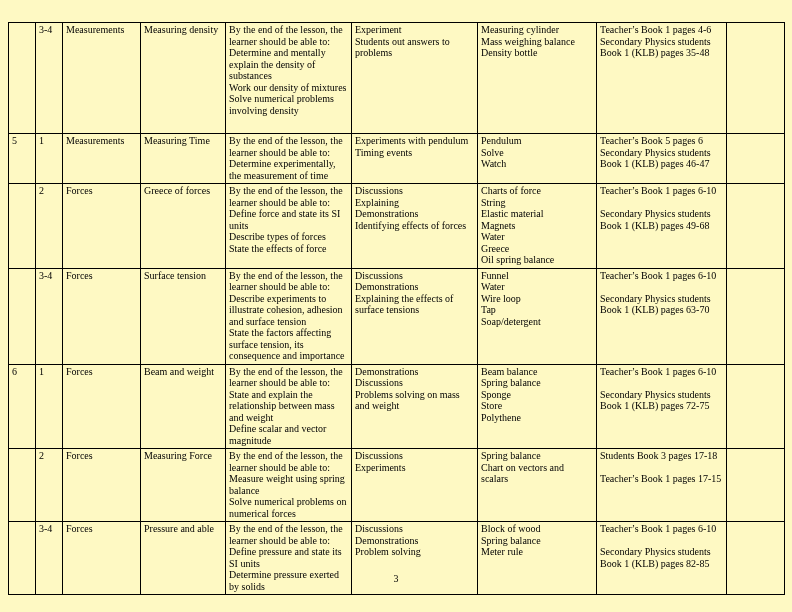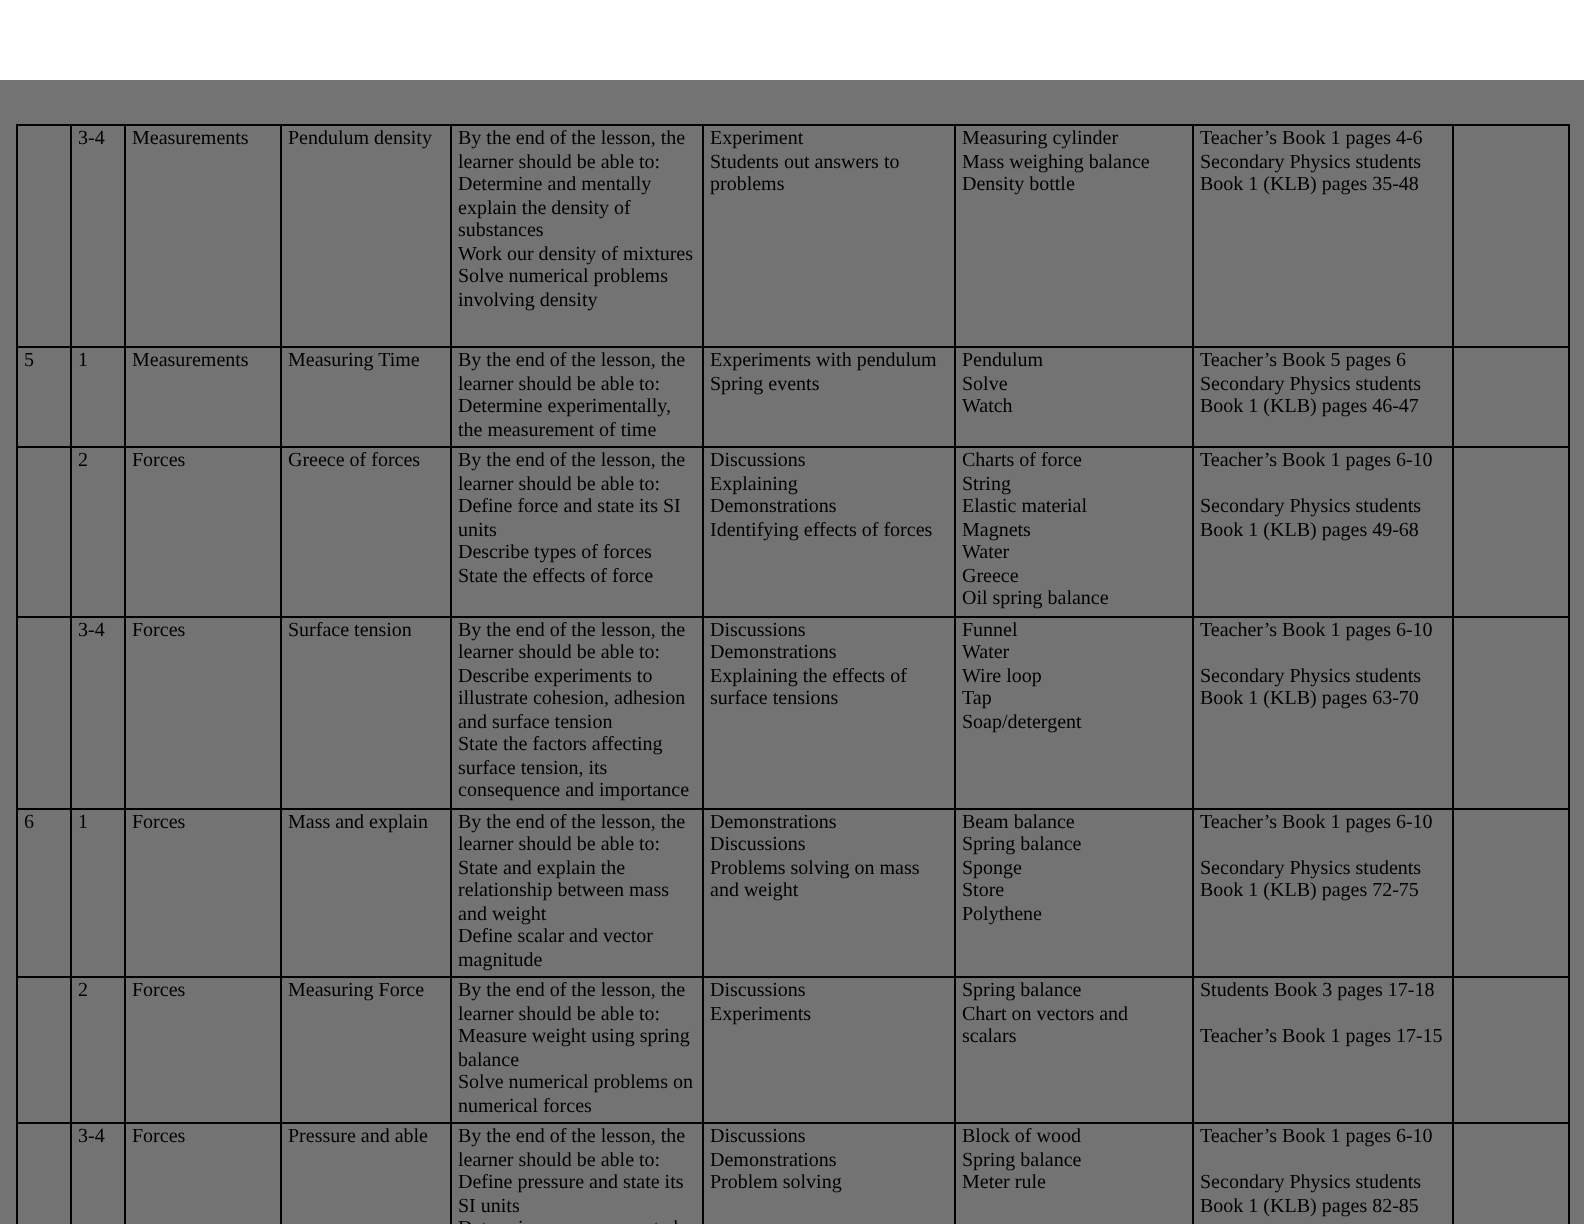--- a/index.html
+++ b/index.html
@@ -5,21 +5,21 @@
   * { box-sizing: border-box; }
   html, body { margin: 0; padding: 0; }
   body {
     width: 792px; height: 612px;
     background: #ffffff;
     color: #000000;
     font-family: "Liberation Serif", "DejaVu Serif", serif;
     position: relative;
     overflow: hidden;
   }
-  .page { position: absolute; inset: 0; background: #737373; margin-top: 40px; }
+  .page { position: absolute; inset: 0; background: #fef9c3; }
   table.schedule {
     position: absolute;
     left: 8px; top: 22px;
     width: 776px;
     border-collapse: collapse;
     table-layout: fixed;
   }
   table.schedule td {
     border: 1px solid #000000;
     vertical-align: top;
@@ -59,21 +59,21 @@
       <col style="width:126px">
       <col style="width:119px">
       <col style="width:130px">
       <col style="width:58px">
     </colgroup>
     <tbody>
       <tr class="r1">
         <td></td>
         <td>3-4</td>
         <td>Measurements</td>
-        <td>Pendulum density</td>
+        <td>Measuring density</td>
         <td>By the end of the lesson, the learner should be able to:
 Determine and mentally explain the density of substances
 Work our density of mixtures
 Solve numerical problems involving density</td>
         <td>Experiment
 Students out answers to problems</td>
         <td>Measuring cylinder
 Mass weighing balance
 Density bottle</td>
         <td>Teacher’s Book 1 pages 4-6
@@ -82,21 +82,21 @@
         <td></td>
       </tr>
       <tr class="r2">
         <td>5</td>
         <td>1</td>
         <td>Measurements</td>
         <td>Measuring Time</td>
         <td>By the end of the lesson, the learner should be able to:
 Determine experimentally, the measurement of time</td>
         <td>Experiments with pendulum
-Spring events</td>
+Timing events</td>
         <td>Pendulum
 Solve
 Watch</td>
         <td>Teacher’s Book 5 pages 6
 Secondary Physics students
 Book 1 (KLB) pages 46-47</td>
         <td></td>
       </tr>
       <tr class="r3">
         <td></td>
@@ -143,21 +143,21 @@
         <td>Teacher’s Book 1 pages 6-10
 
 Secondary Physics students
 Book 1 (KLB) pages 63-70</td>
         <td></td>
       </tr>
       <tr class="r5">
         <td>6</td>
         <td>1</td>
         <td>Forces</td>
-        <td>Mass and explain</td>
+        <td>Beam and weight</td>
         <td>By the end of the lesson, the learner should be able to:
 State and explain the relationship between mass and weight
 Define scalar and vector magnitude</td>
         <td>Demonstrations
 Discussions
 Problems solving on mass and weight</td>
         <td>Beam balance
 Spring balance
 Sponge
 Store

